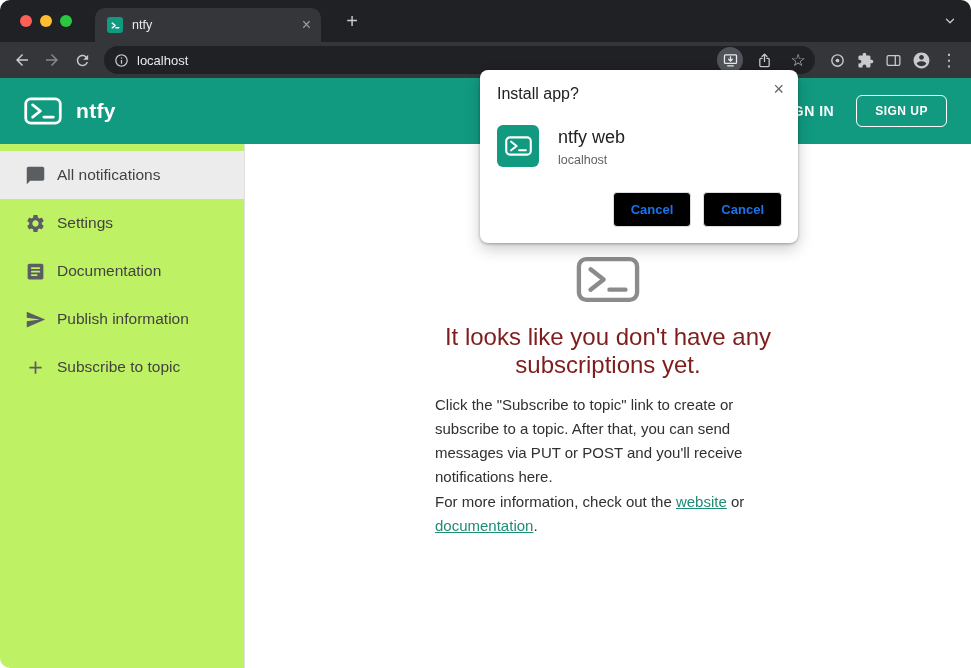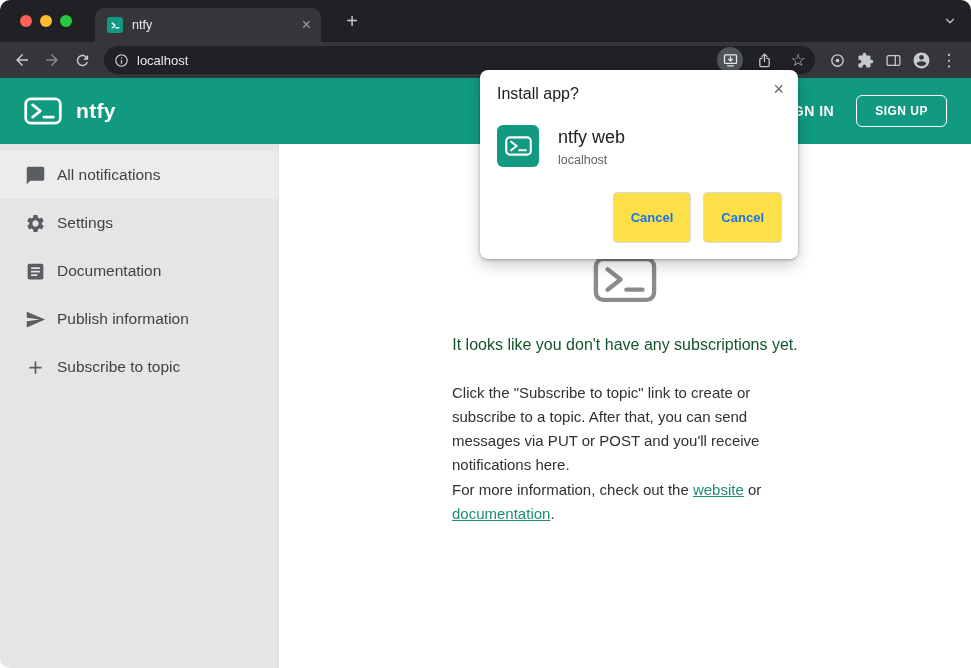--- a/index.html
+++ b/index.html
@@ -64,30 +64,30 @@
   .appbar-right{ margin-left:auto; display:flex; align-items:center; gap:22px; }
   .signin{ font-size:14px; font-weight:bold; letter-spacing:.5px; color:#fff; }
   .signup{
     border:1.5px solid #fff; border-radius:6px; background:transparent; color:#fff;
     font-family:inherit; font-size:12px; font-weight:bold; letter-spacing:.5px;
     padding:8px 18px; cursor:default;
   }
 
   
   .content{ display:flex; height:524px; background:#fff; }
-  .sidebar{ width:279px; flex:none; border-right:1px solid #e0e0e0; background:#e5e5e5; padding-top:7px; }
+  .sidebar{ width:245px; flex:none; border-right:1px solid #e0e0e0; background:#bef264; padding-top:7px; }
   .side-item{ height:48px; display:flex; align-items:center; gap:11px; padding-left:24px; cursor:default; }
   .side-item.selected{ background:#ececec; }
   .side-item .s-icon{ width:22px; height:22px; flex:none; display:flex; align-items:center; justify-content:center; }
   .side-label{ font-size:15.5px; color:#424242; }
 
   .main{ flex:1; display:flex; flex-direction:column; align-items:center; padding-top:112px; }
   .empty-heading{
     margin-top:16px; max-width:430px; text-align:center;
-    font-size:16px; font-weight:400; color:#14532d; line-height:44px;
+    font-size:24px; font-weight:400; color:#7f1d1d; line-height:28px;
   }
   .empty-text{ width:346px; margin-top:14px; }
   .empty-text p{ font-size:15px; line-height:24px; color:#303030; }
   .empty-text p + p{ margin-top:1px; }
   .teal-link{ color:var(--link,#1f8c75); text-decoration:underline; cursor:pointer; }
 
   
   .install-dialog{
     position:absolute; left:480px; top:70px; width:318px; z-index:20;
     background:#fff; border-radius:8px; padding:15px 16px 16px 17px;
@@ -97,23 +97,23 @@
   .dlg-close{ position:absolute; right:14px; top:10px; color:#5f6368; font-size:18px; line-height:1; }
   .dlg-body{ display:flex; align-items:flex-start; gap:19px; margin-top:22px; }
   .dlg-icon{
     width:42px; height:42px; border-radius:6px; background:var(--accent,#119a80);
     display:flex; align-items:center; justify-content:center; flex:none;
   }
   .dlg-name{ font-size:18px; color:#202124; margin-top:2px; }
   .dlg-origin{ font-size:12.5px; color:#5f6368; margin-top:5px; }
   .dlg-actions{ display:flex; justify-content:flex-end; gap:12px; margin-top:25px; }
   .dlg-btn{
-    border:1px solid #dadce0; background:#fde047; color:var(--dialog-action,#1a73e8);
+    border:1px solid #dadce0; background:#000000; color:var(--dialog-action,#1a73e8);
     font-family:inherit; font-size:13px; font-weight:bold;
-    padding:17px 17px; border-radius:4px; cursor:default;
+    padding:9px 17px; border-radius:4px; cursor:default;
   }
 </style>
 </head>
 <body>
 
 <div class="window">
 
   <div class="titlebar">
     <div class="traffic">
       <div class="light red"></div>

